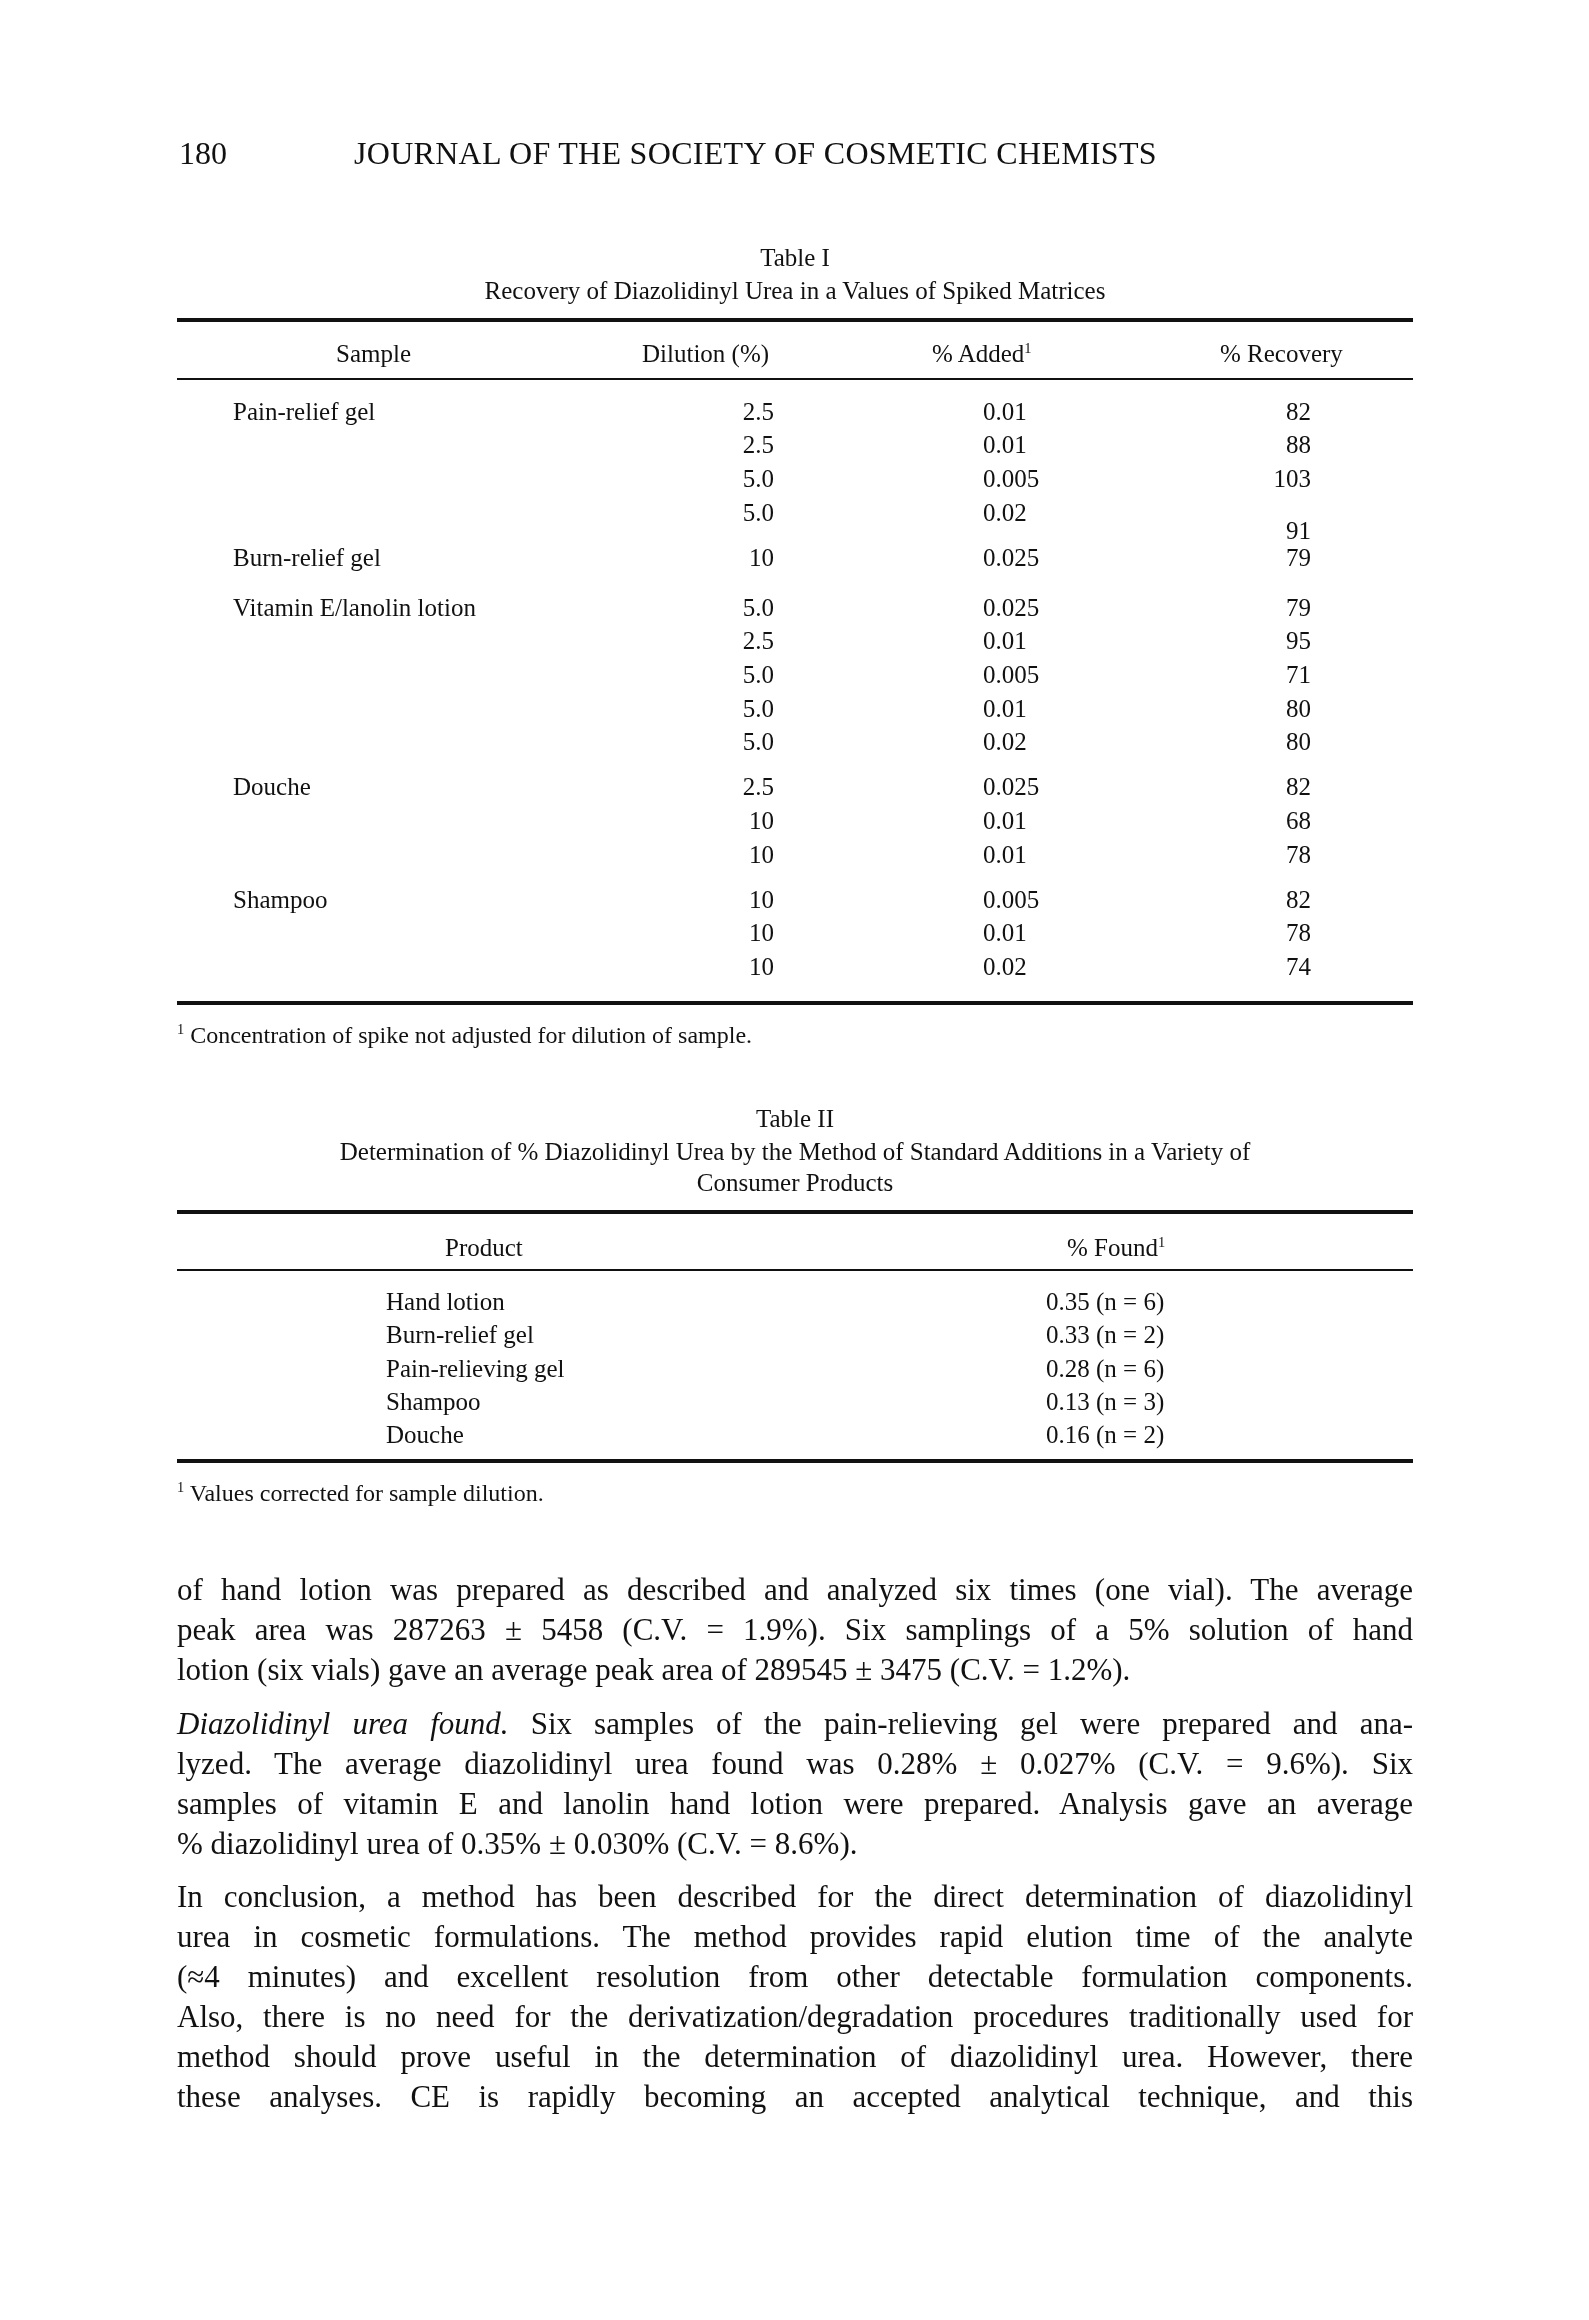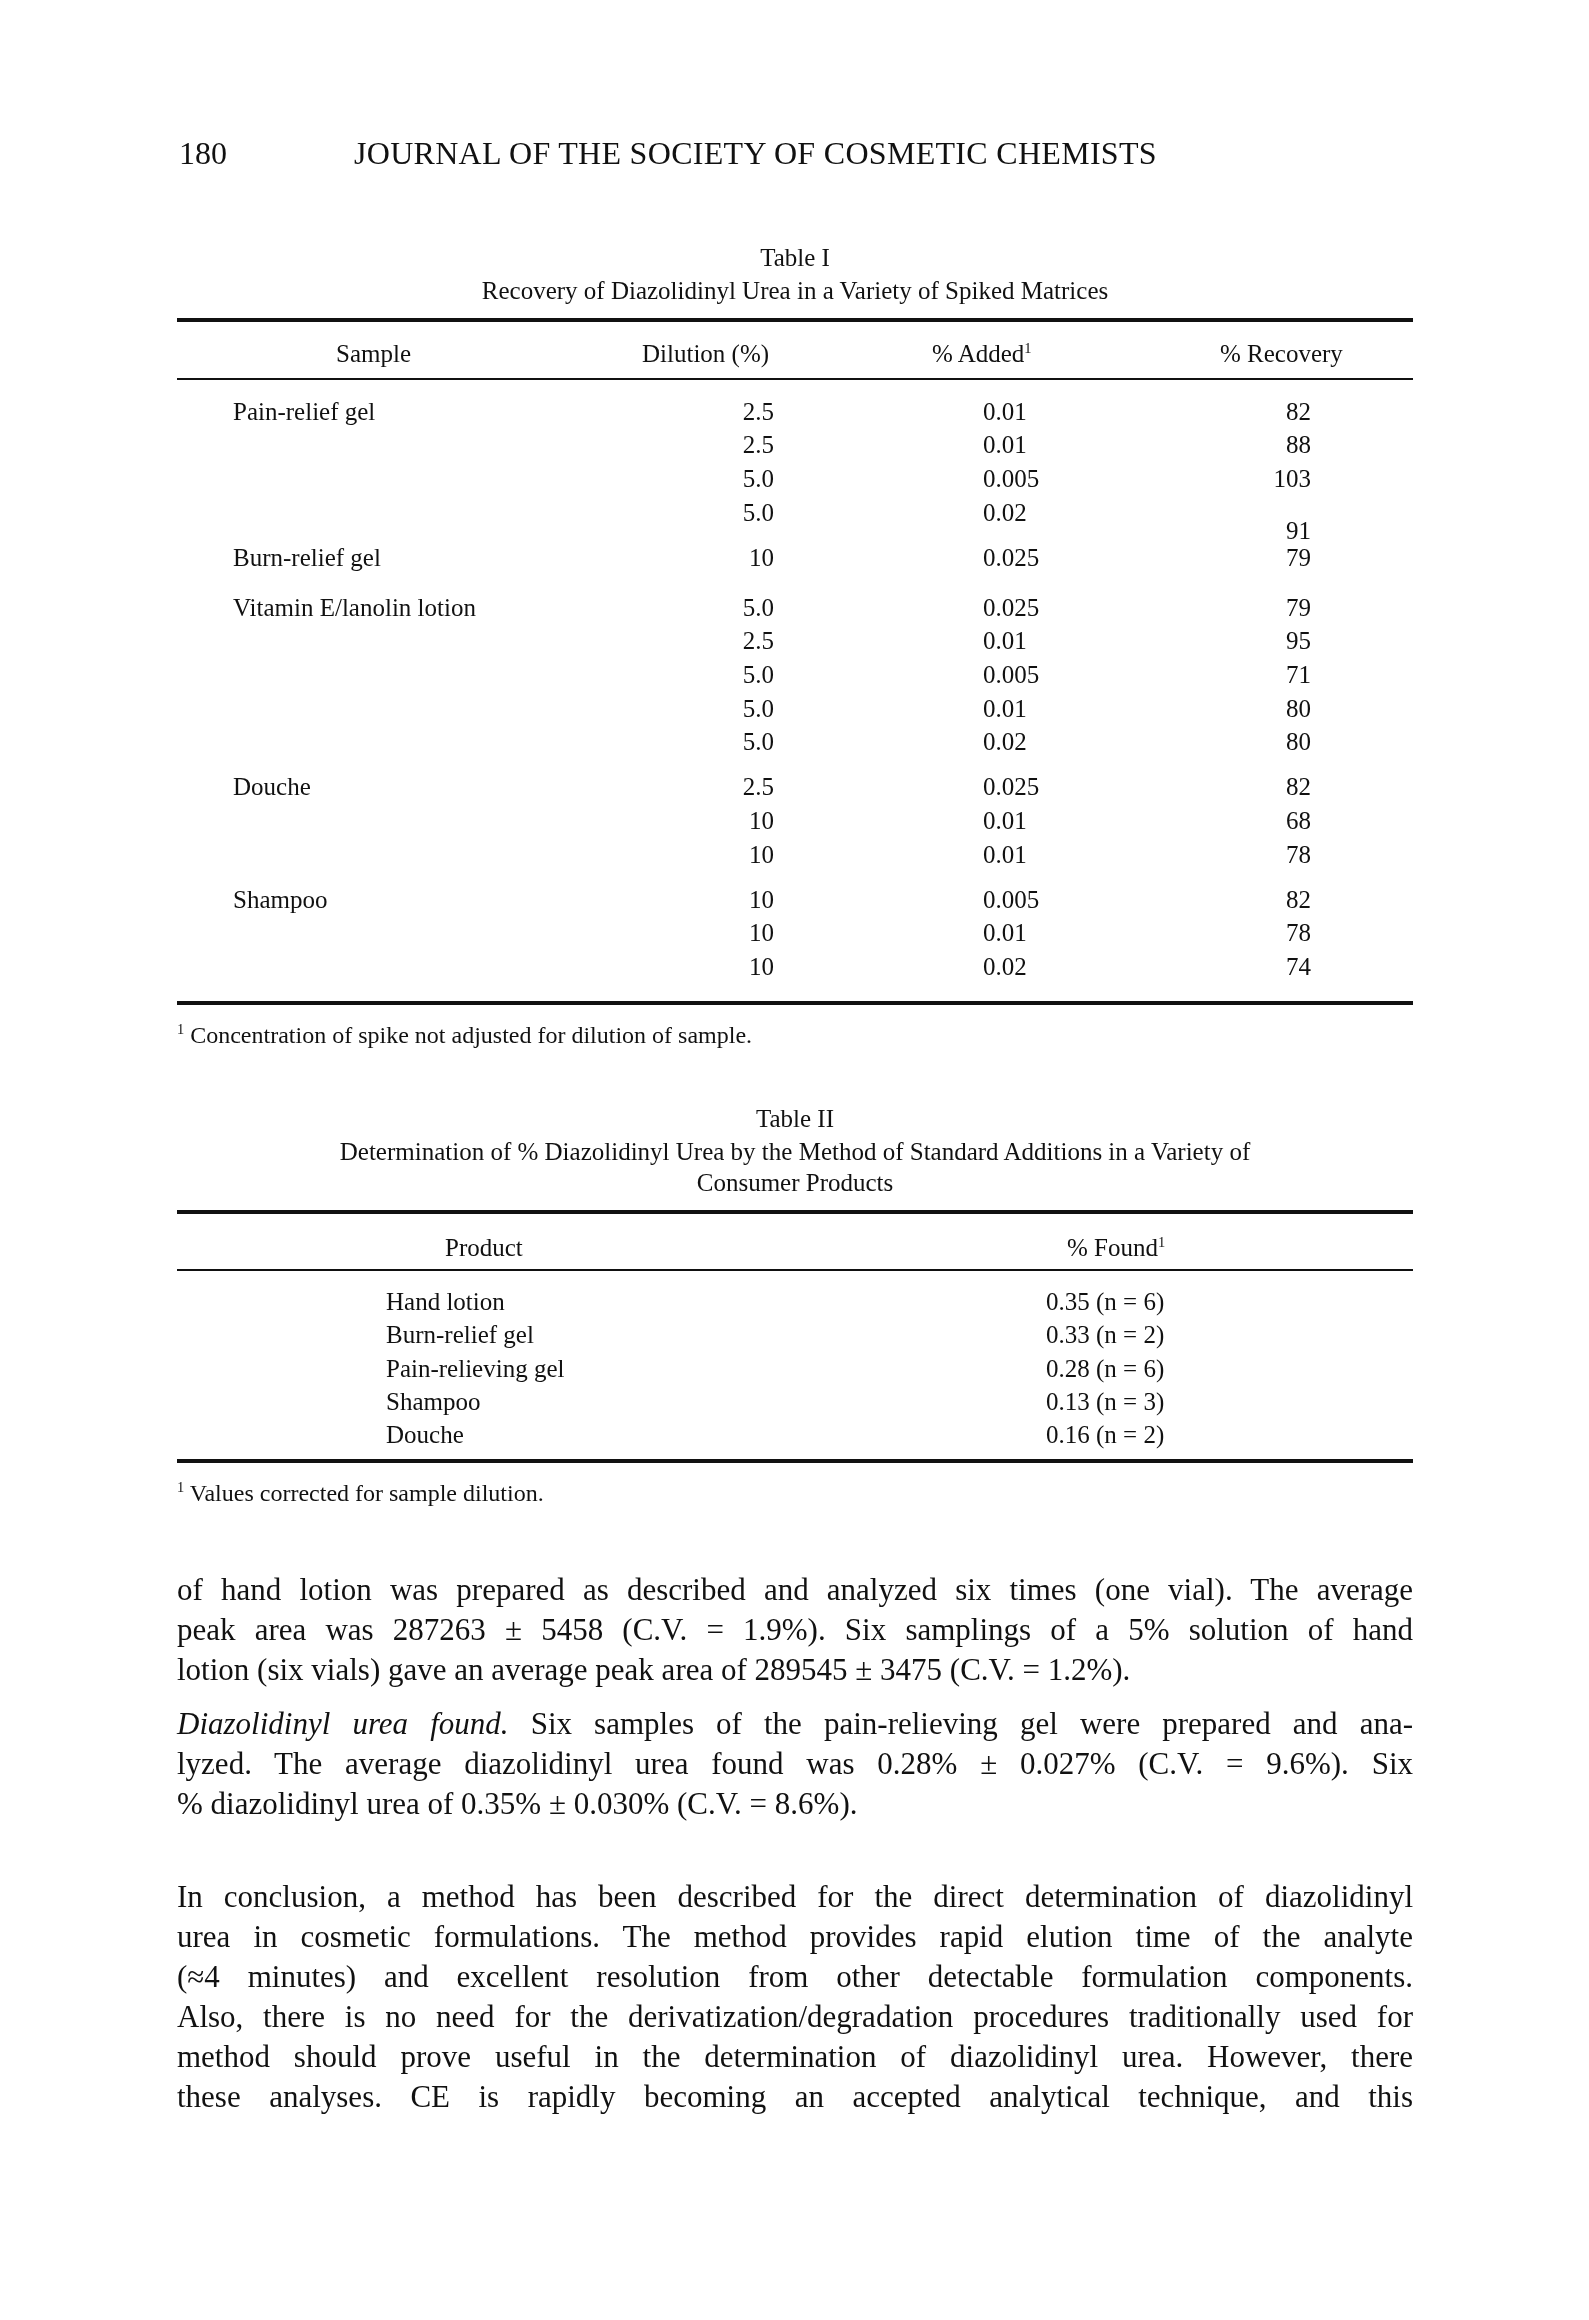--- a/index.html
+++ b/index.html
@@ -39,21 +39,21 @@
   .body-text em { font-style: italic; }
 </style>
 </head>
 <body>
 
 <div class="abs page-num">180</div>
 <div class="abs journal-title">JOURNAL OF THE SOCIETY OF COSMETIC CHEMISTS</div>
 
 <div>
   <div class="abs caption" style="top:242px;">Table I</div>
-  <div class="abs caption" style="top:275px;">Recovery of Diazolidinyl Urea in a Variety of Spiked Matrices</div>
+  <div class="abs caption" style="top:275px;">Recovery of Diazolidinyl Urea in a Values of Spiked Matrices</div>
 
   <div class="rule thick" style="top:318px;"></div>
 
   <div class="cell hdr" style="left:336px; top:339px;">Sample</div>
   <div class="cell hdr" style="left:642px; top:339px;">Dilution (%)</div>
   <div class="cell hdr" style="left:932px; top:339px;"><span>% Added</span><sup>1</sup></div>
   <div class="cell hdr" style="left:1220px; top:339px;">% Recovery</div>
 
   <div class="rule thin" style="top:378px;"></div>
 
@@ -203,20 +203,21 @@
 
 <div class="body-text" style="top:1570px;">
   <span class="line">of hand lotion was prepared as described and analyzed six times (one vial). The average</span>
   <span class="line">peak area was 287263 ± 5458 (C.V. = 1.9%). Six samplings of a 5% solution of hand</span>
   <span class="line last">lotion (six vials) gave an average peak area of 289545 ± 3475 (C.V. = 1.2%).</span>
 </div>
 
 <div class="body-text" style="top:1704px;">
   <span class="line"><em>Diazolidinyl urea found.</em><span> Six samples of the pain-relieving gel were prepared and ana-</span></span>
   <span class="line">lyzed. The average diazolidinyl urea found was 0.28% ± 0.027% (C.V. = 9.6%). Six</span>
+  <span class="line">samples of vitamin E and lanolin hand lotion were prepared. Analysis gave an average</span>
   <span class="line last">% diazolidinyl urea of 0.35% ± 0.030% (C.V. = 8.6%).</span>
 </div>
 
 <div class="body-text" style="top:1877px;">
   <span class="line">In conclusion, a method has been described for the direct determination of diazolidinyl</span>
   <span class="line">urea in cosmetic formulations. The method provides rapid elution time of the analyte</span>
   <span class="line">(≈4 minutes) and excellent resolution from other detectable formulation components.</span>
   <span class="line">Also, there is no need for the derivatization/degradation procedures traditionally used for</span>
   <span class="line">method should prove useful in the determination of diazolidinyl urea. However, there</span>
   <span class="line">these analyses. CE is rapidly becoming an accepted analytical technique, and this</span>

